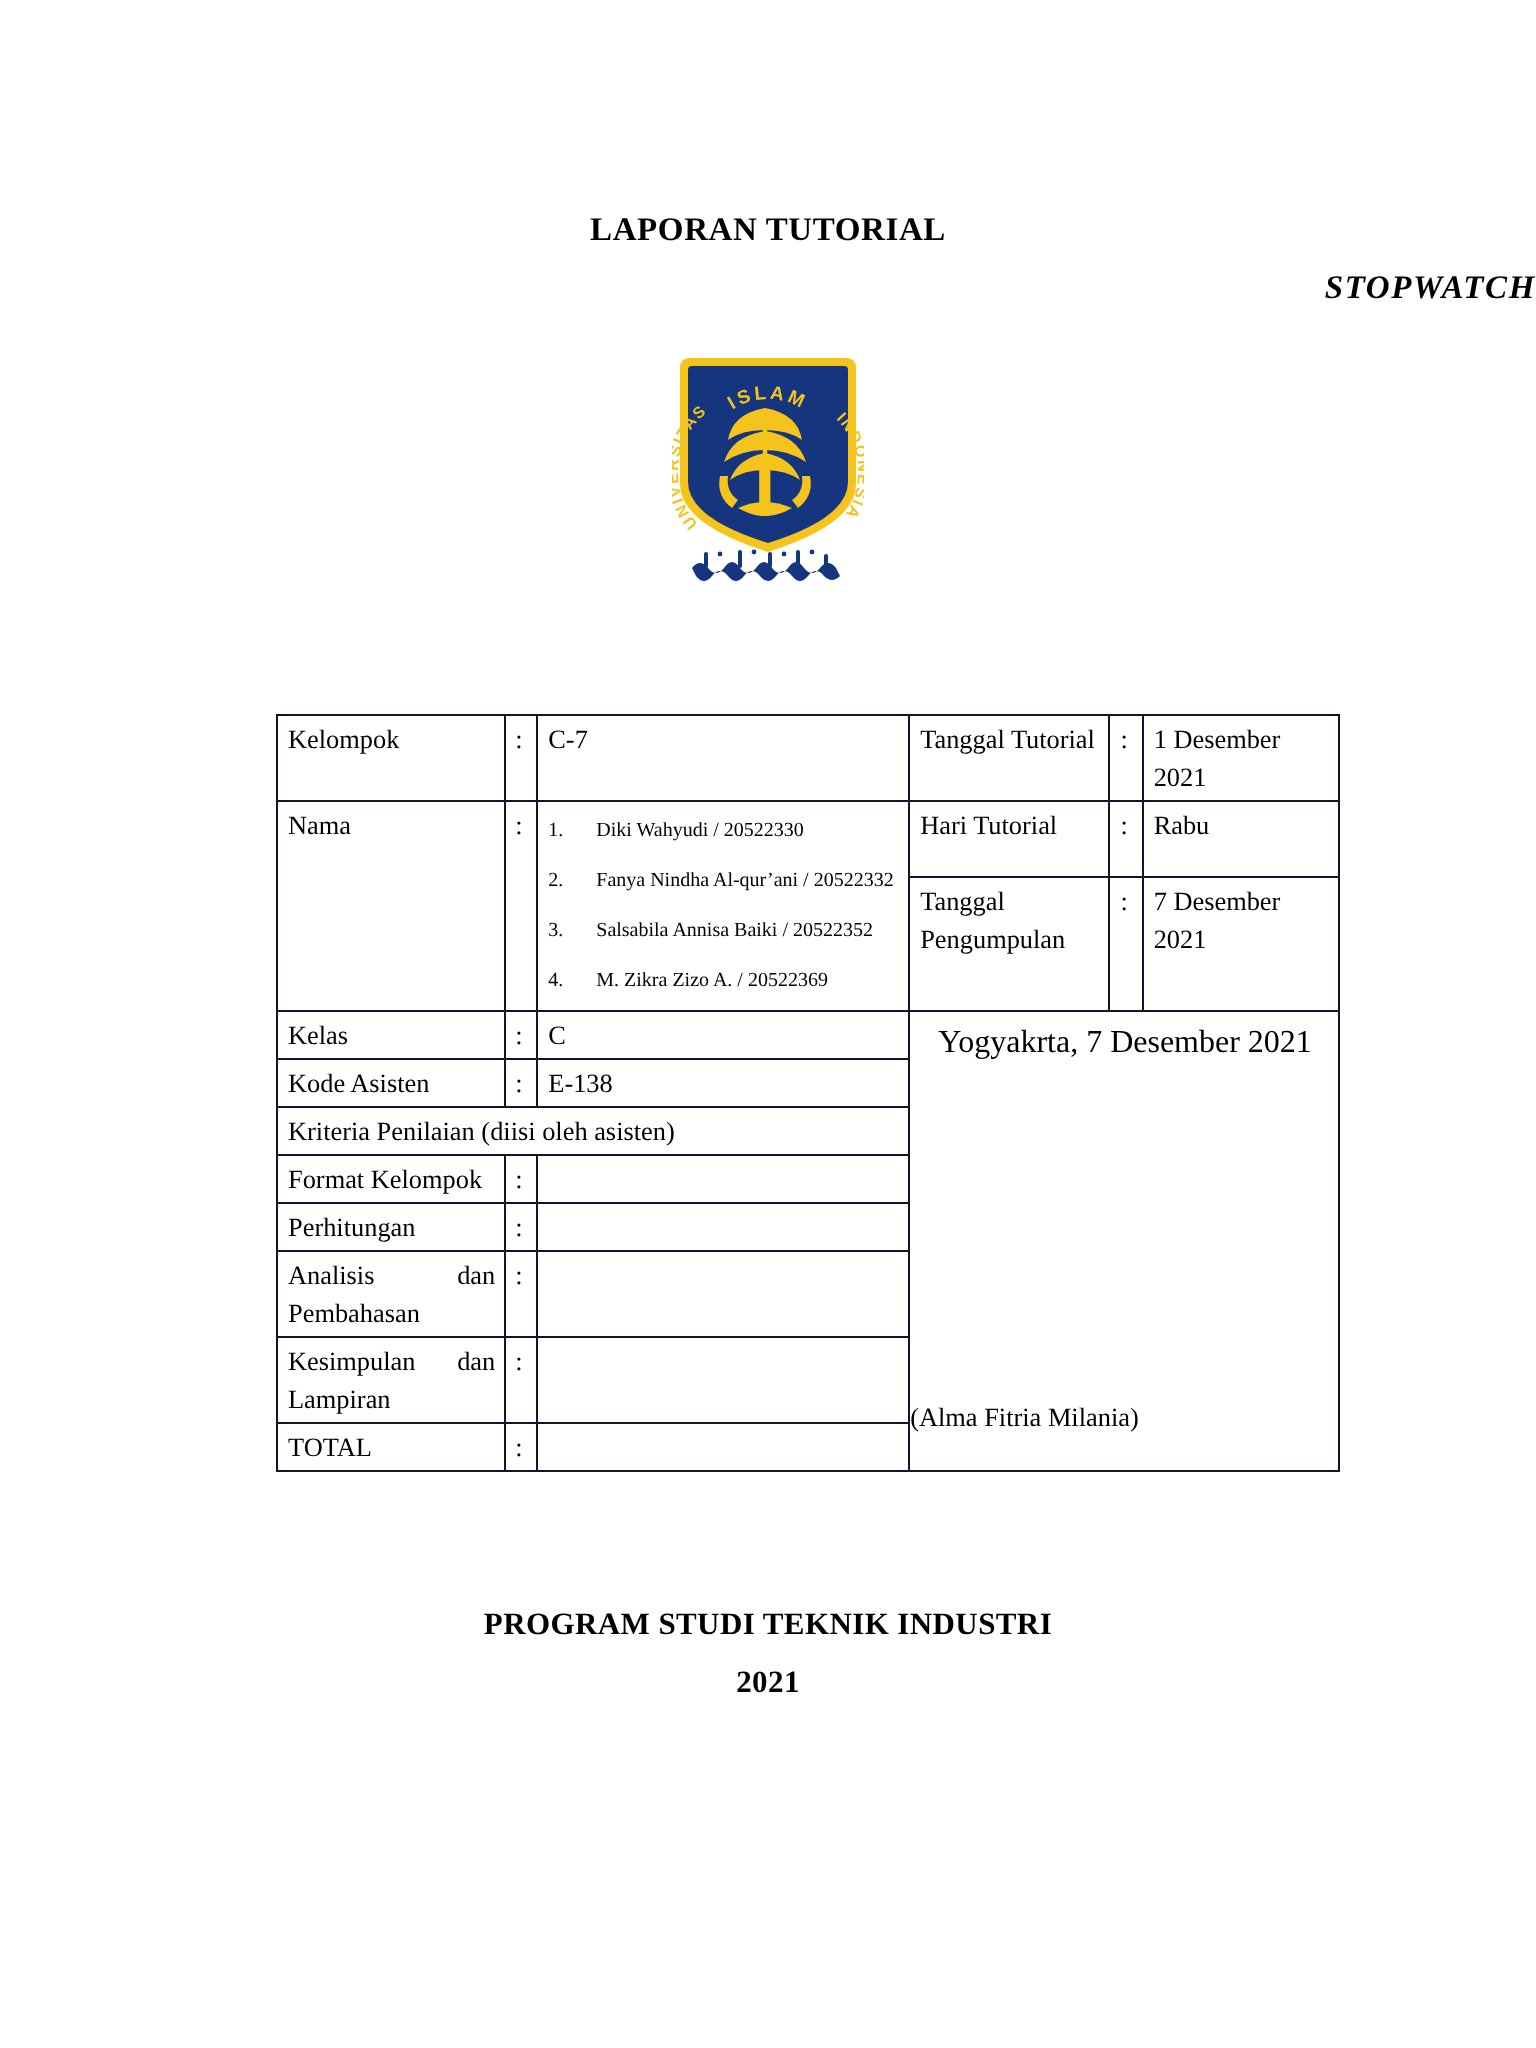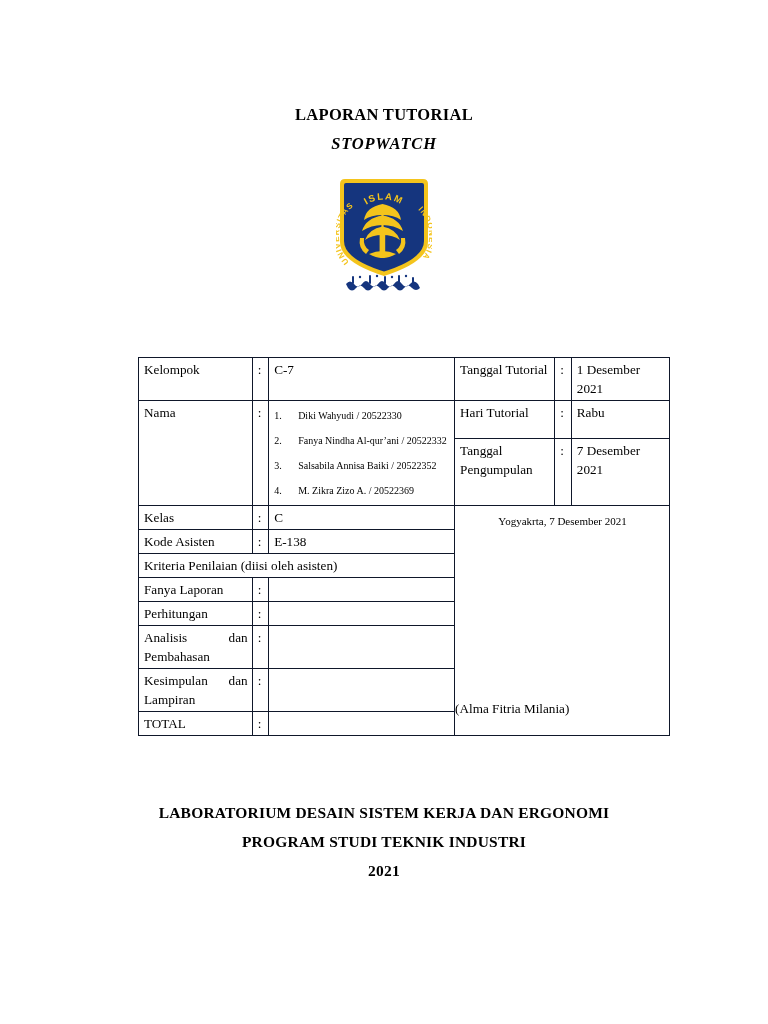--- a/index.html
+++ b/index.html
@@ -32,20 +32,21 @@
     font-weight: bold;
     letter-spacing: 0.3px;
     line-height: 29px;
   }
   .title-sub {
     font-size: 16.5px;
     font-weight: bold;
     font-style: italic;
     letter-spacing: 0.8px;
     line-height: 29px;
+    text-align: right;
   }
 
   
   .logo-wrap {
     margin-top: 18px;
     display: flex;
     justify-content: center;
   }
   .logo {
     width: 96px;
@@ -111,21 +112,21 @@
   }
 
   .sign-cell {
     vertical-align: top;
     text-align: center;
     position: relative;
     padding: 0;
   }
   .sign-top {
     padding-top: 4px;
-    font-size: 11px;
+    font-size: 16px;
   }
   .sign-bottom {
     position: absolute;
     left: 0;
     right: 0;
     bottom: 17px;
     font-size: 13.2px;
     text-align: left;
   }
 
@@ -267,21 +268,21 @@
         <td>Kode Asisten</td>
         <td class="colon">:</td>
         <td>E-138</td>
       </tr>
 
       <tr>
         <td colspan="3">Kriteria Penilaian (diisi oleh asisten)</td>
       </tr>
 
       <tr>
-        <td>Fanya Laporan</td>
+        <td>Format Kelompok</td>
         <td class="colon">:</td>
         <td></td>
       </tr>
 
       <tr>
         <td>Perhitungan</td>
         <td class="colon">:</td>
         <td></td>
       </tr>
 
@@ -300,18 +301,17 @@
       <tr>
         <td>TOTAL</td>
         <td class="colon">:</td>
         <td></td>
       </tr>
     </tbody>
       </table>
   </div>
 
   <div class="footer">
-    <div class="footer-line">LABORATORIUM DESAIN SISTEM KERJA DAN ERGONOMI</div>
     <div class="footer-line">PROGRAM STUDI TEKNIK INDUSTRI</div>
     <div class="footer-line">2021</div>
   </div>
 
 </div>
 
 </body></html>

